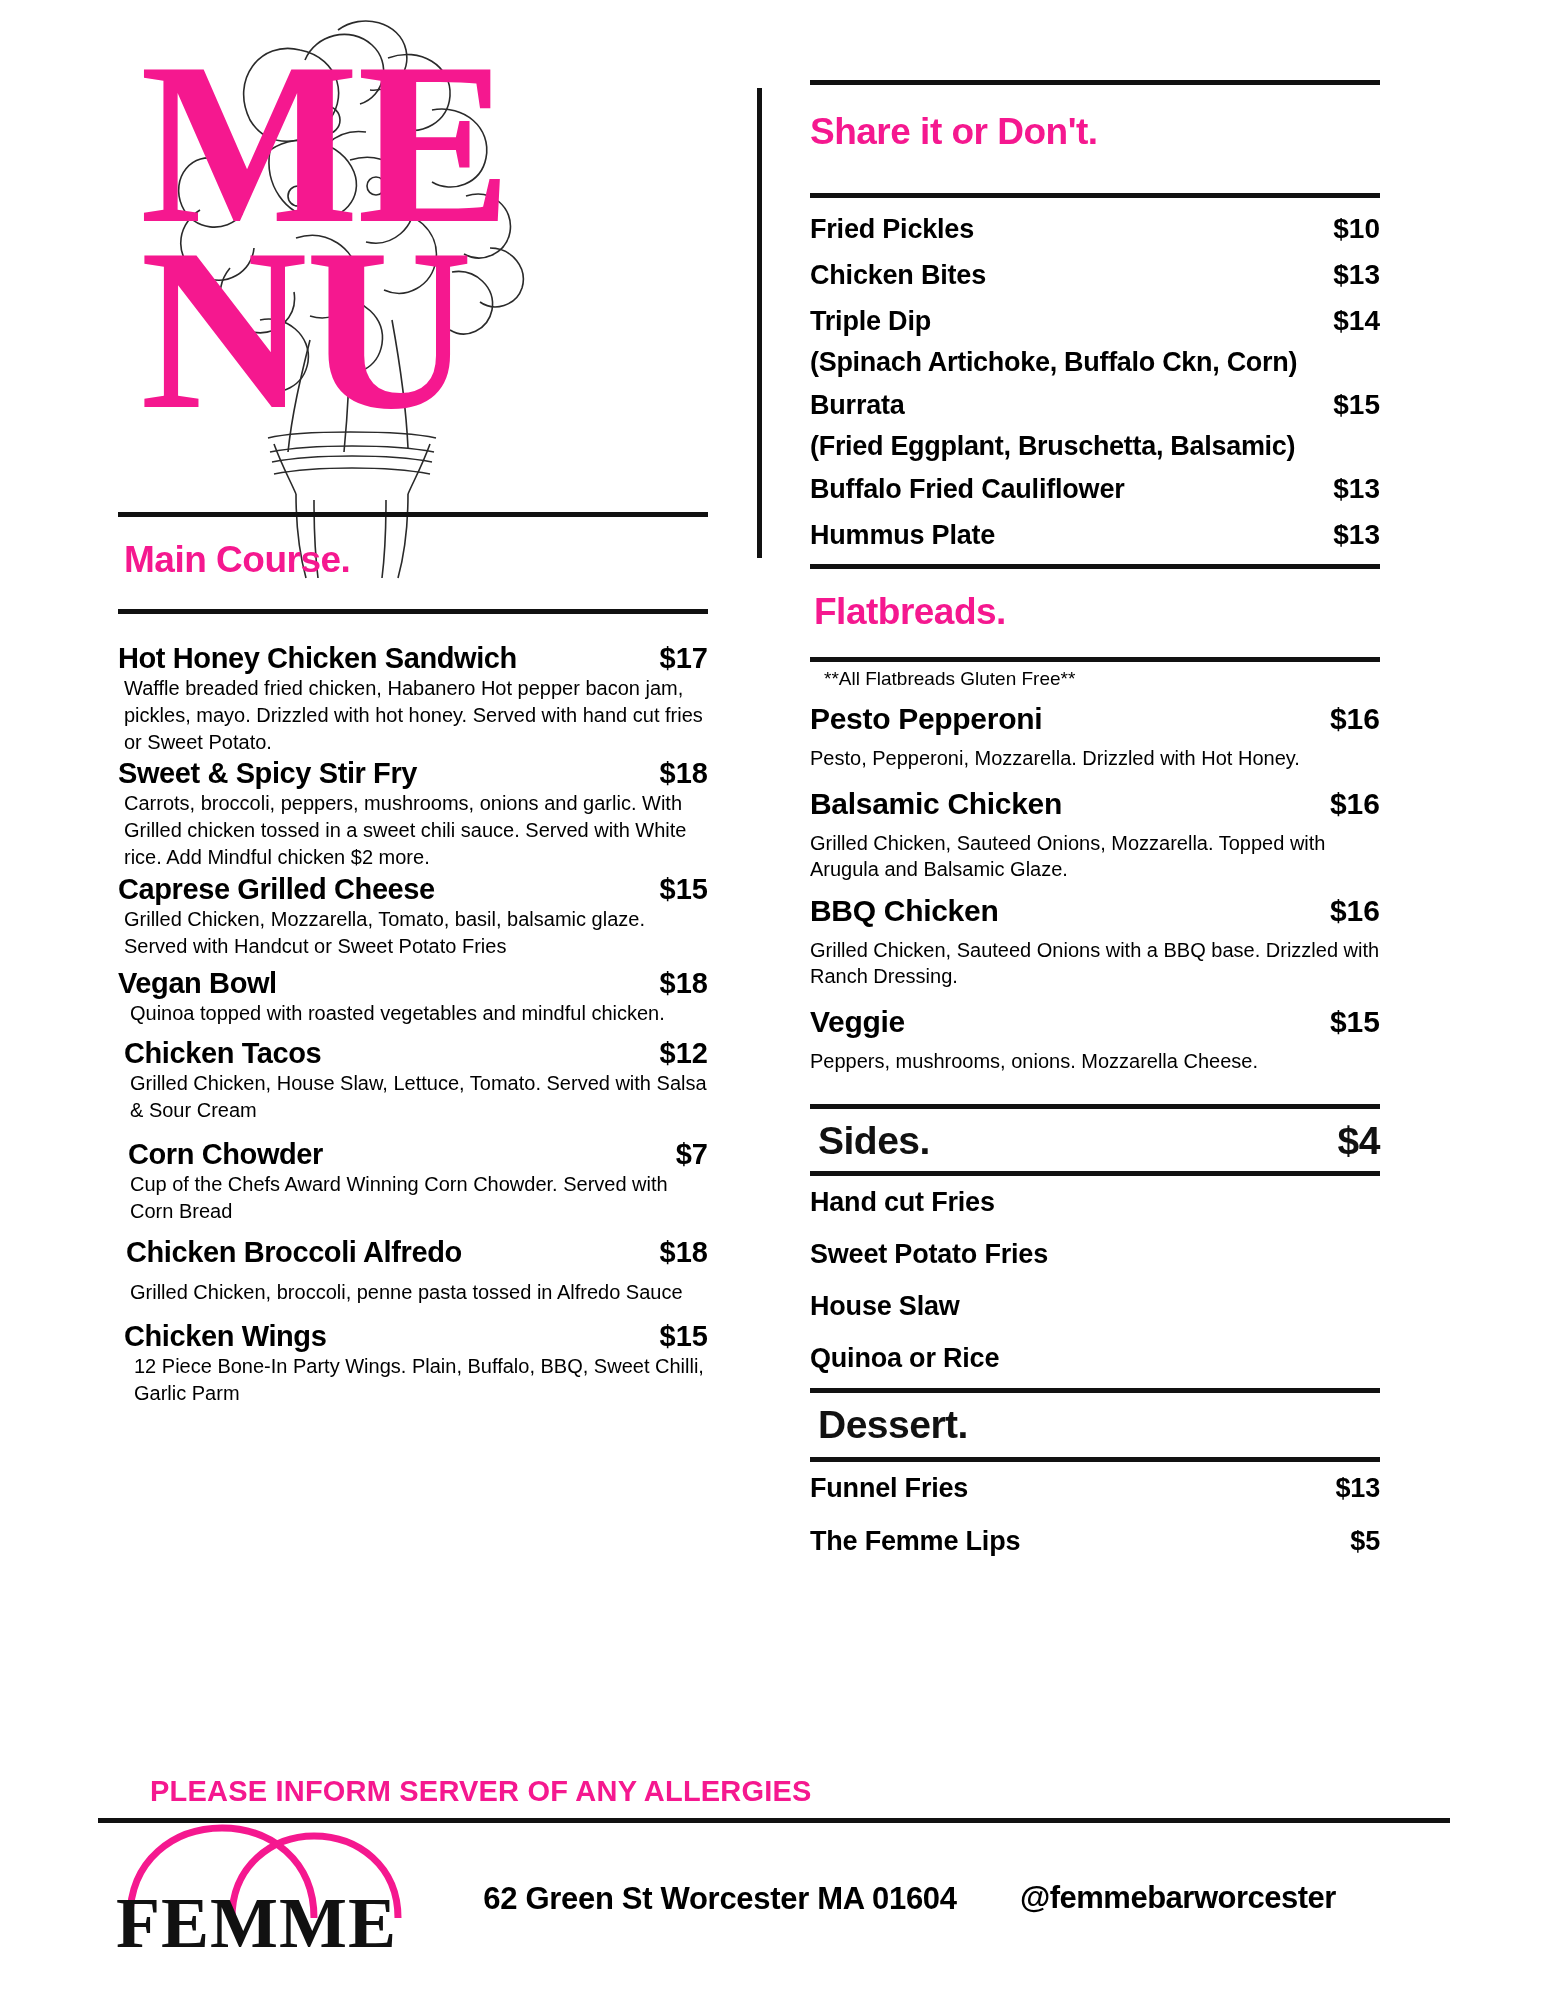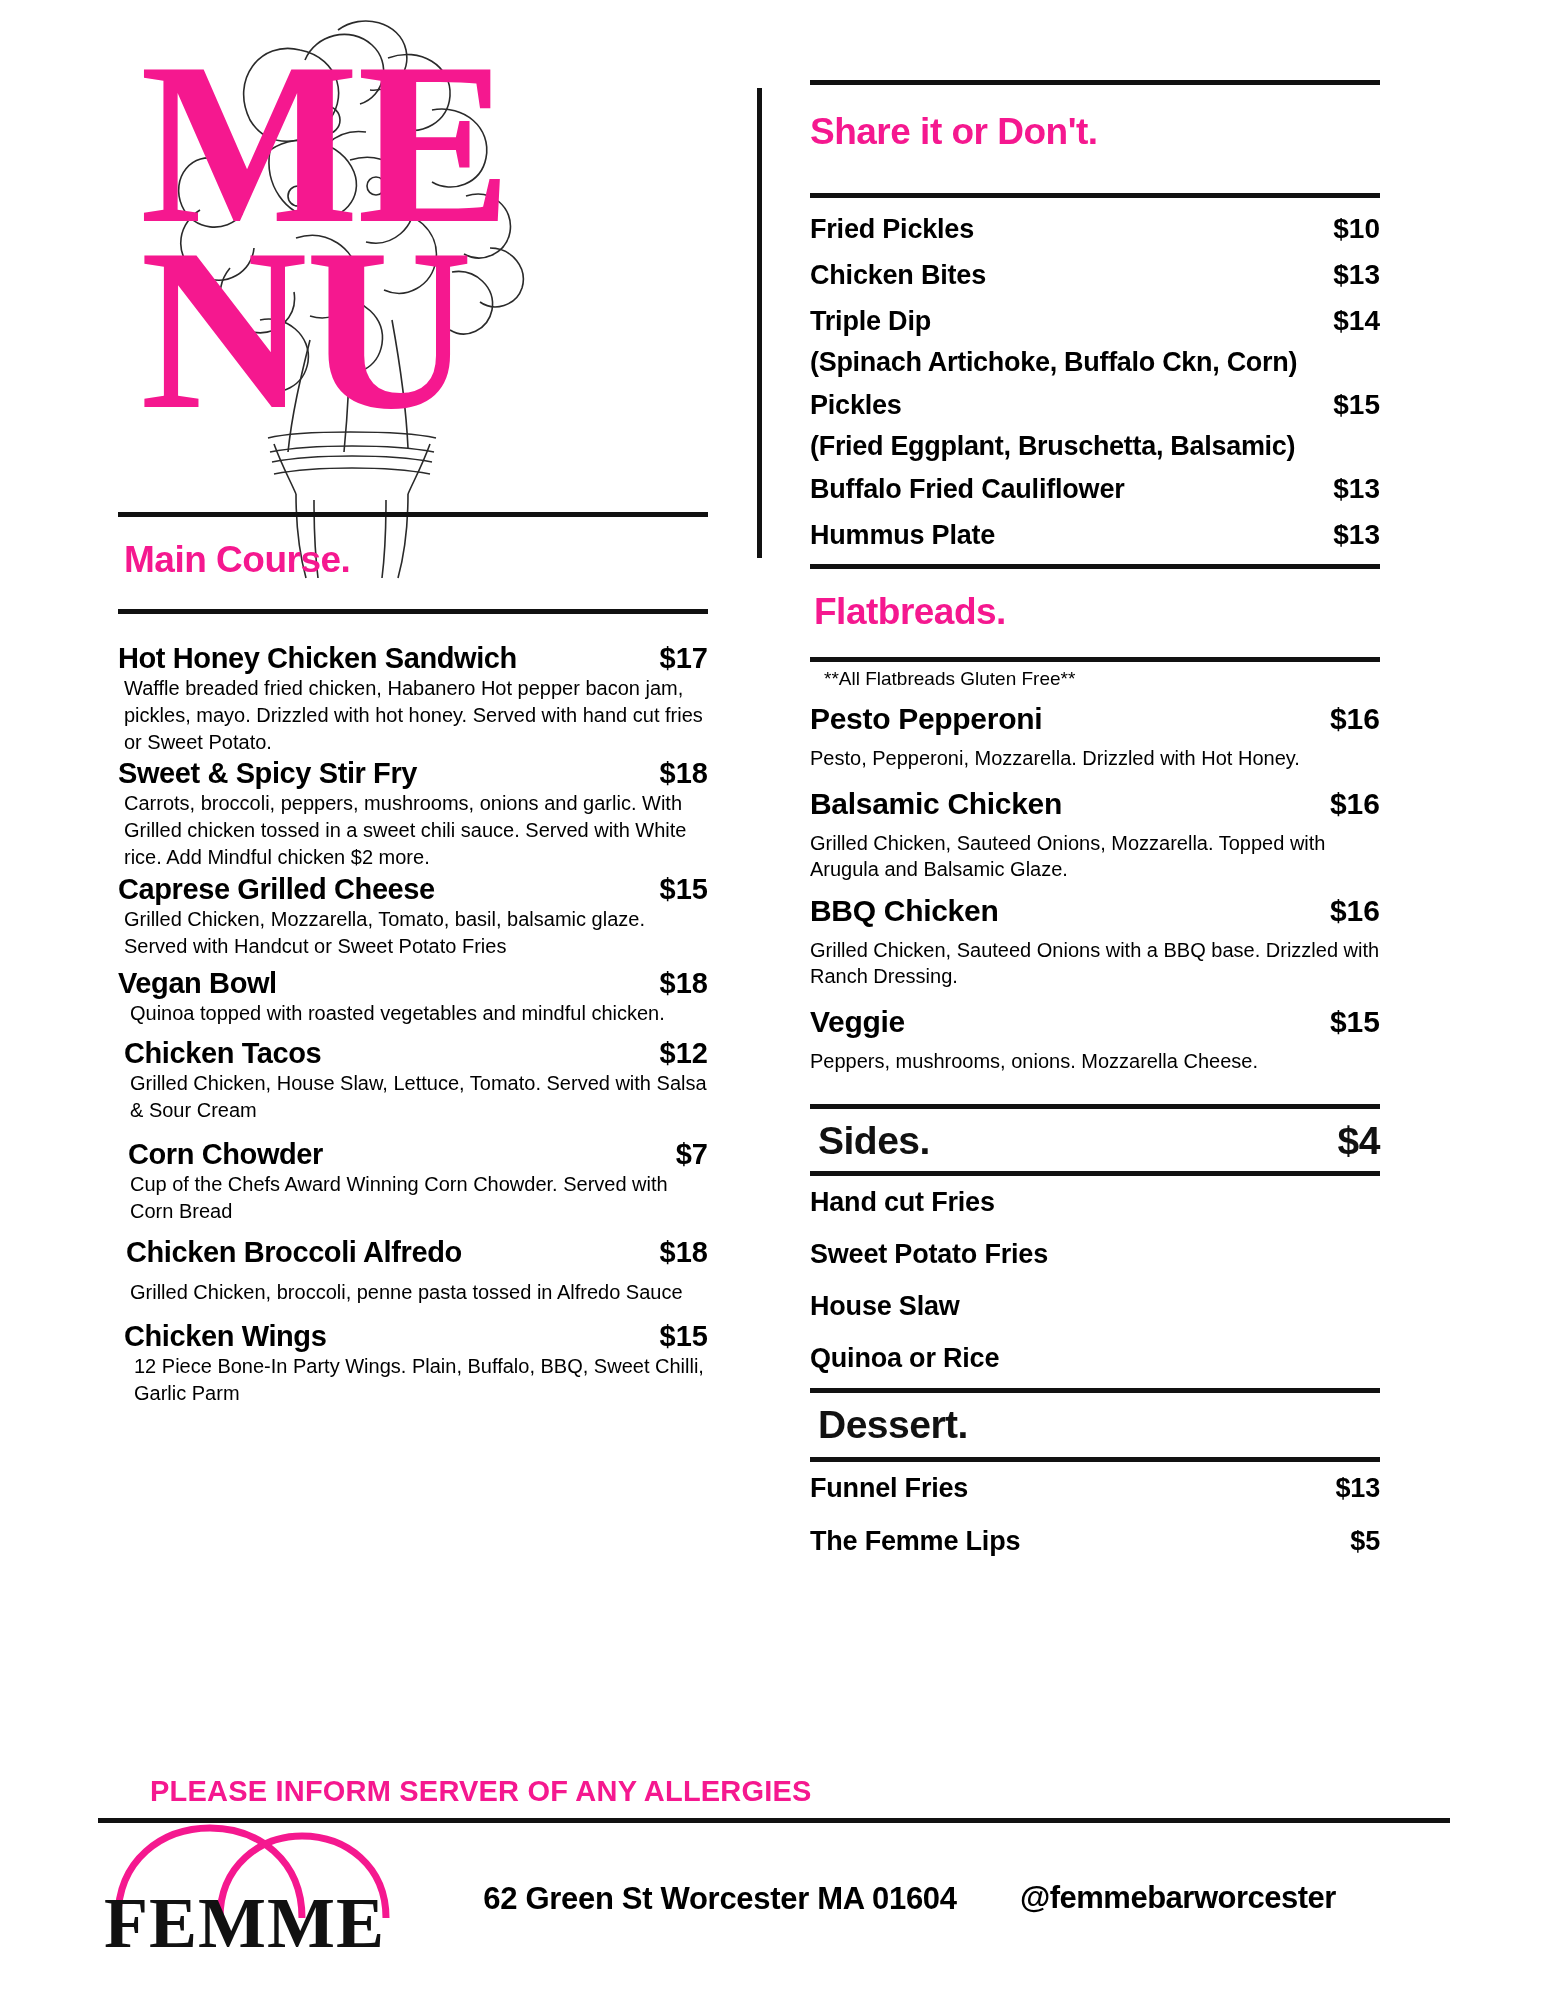--- a/index.html
+++ b/index.html
@@ -85,21 +85,21 @@
   .mc-price { font-weight: 700; font-size: 29px; padding-left: 14px; }
   .mc-desc { font-size: 20px; line-height: 1.34; padding-left: 6px; }
 
   
   .allergy {
     position: absolute; left: 150px; top: 1775px;
     color: #f5188f; font-weight: 700; font-size: 29px; letter-spacing: 0.2px;
   }
   .foot-rule { position: absolute; left: 98px; top: 1818px; width: 1352px; height: 5px; background: #111; }
 
-  .logo-wrap { position: absolute; left: 100px; top: 1822px; width: 320px; height: 150px; }
+  .logo-wrap { position: absolute; left: 112px; top: 1822px; width: 320px; height: 150px; }
   .logo-word {
     position: absolute; left: 4px; top: 60px;
     font-family: "Liberation Serif", serif; font-weight: 700; font-size: 72px;
     letter-spacing: 1px; color: #111;
   }
   .addr {
     position: absolute; left: 470px; top: 1880px; width: 500px;
     text-align: center; font-weight: 700; font-size: 31px; line-height: 1.25; letter-spacing: -0.3px;
   }
   .handle {
@@ -178,21 +178,21 @@
     <div class="simple-row">
       <span class="nm">Chicken Bites</span>
       <span class="pr">$13</span>
     </div>
     <div class="simple-row">
       <span class="nm">Triple Dip</span>
       <span class="pr">$14</span>
     </div>
     <div class="sub-row">(Spinach Artichoke, Buffalo Ckn, Corn)</div>
     <div class="simple-row">
-      <span class="nm">Pickles</span>
+      <span class="nm">Burrata</span>
       <span class="pr">$15</span>
     </div>
     <div class="sub-row">(Fried Eggplant, Bruschetta, Balsamic)</div>
     <div class="simple-row">
       <span class="nm">Buffalo Fried Cauliflower</span>
       <span class="pr">$13</span>
     </div>
     <div class="simple-row">
       <span class="nm">Hummus Plate</span>
       <span class="pr">$13</span>

